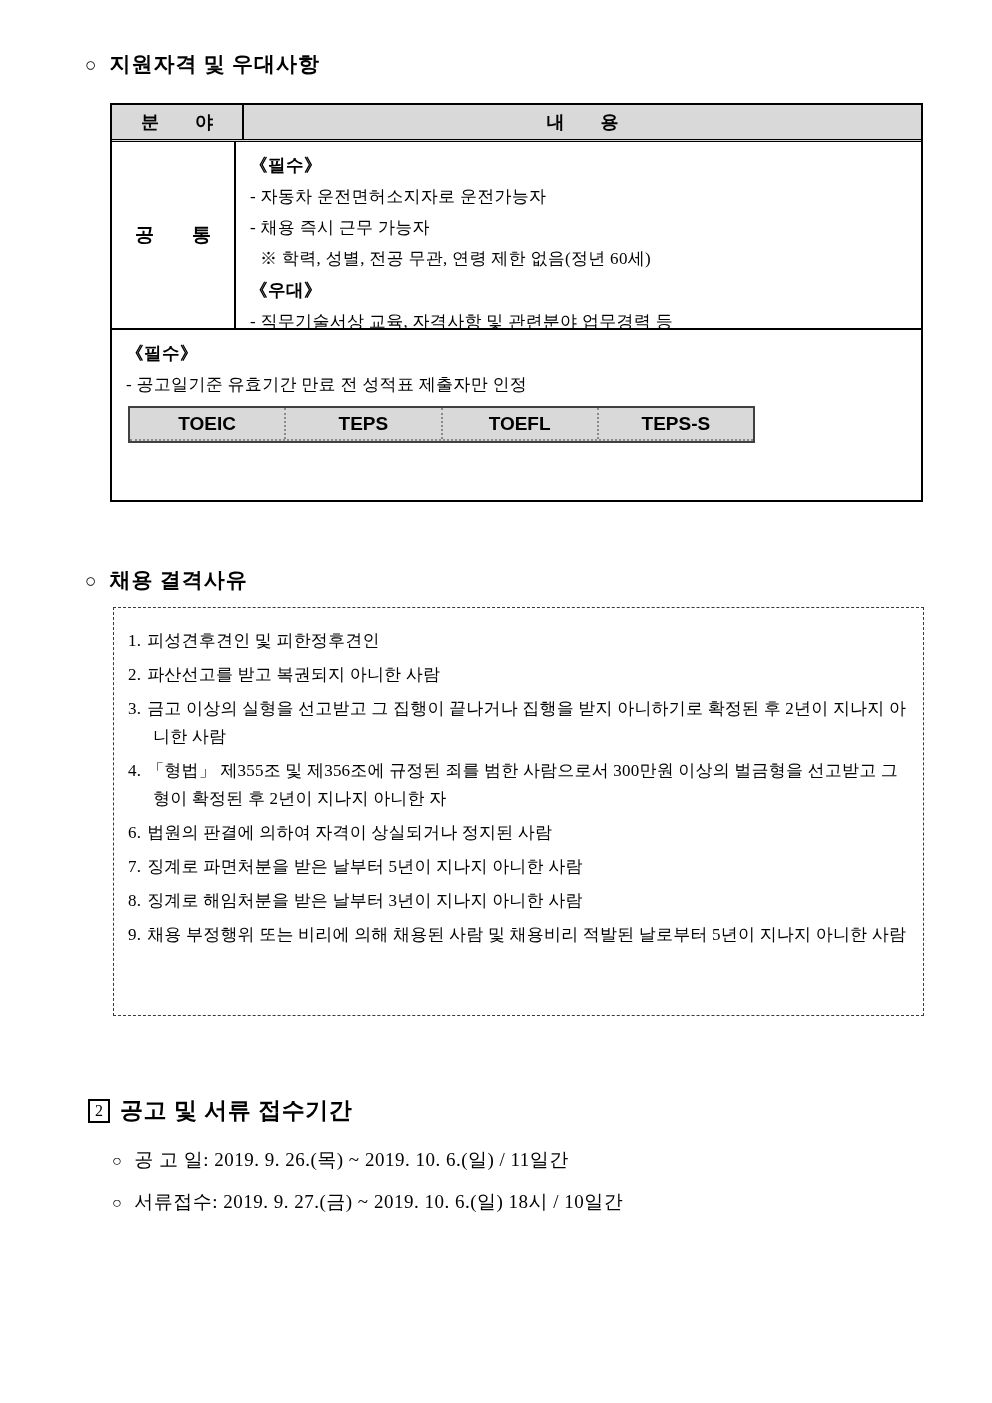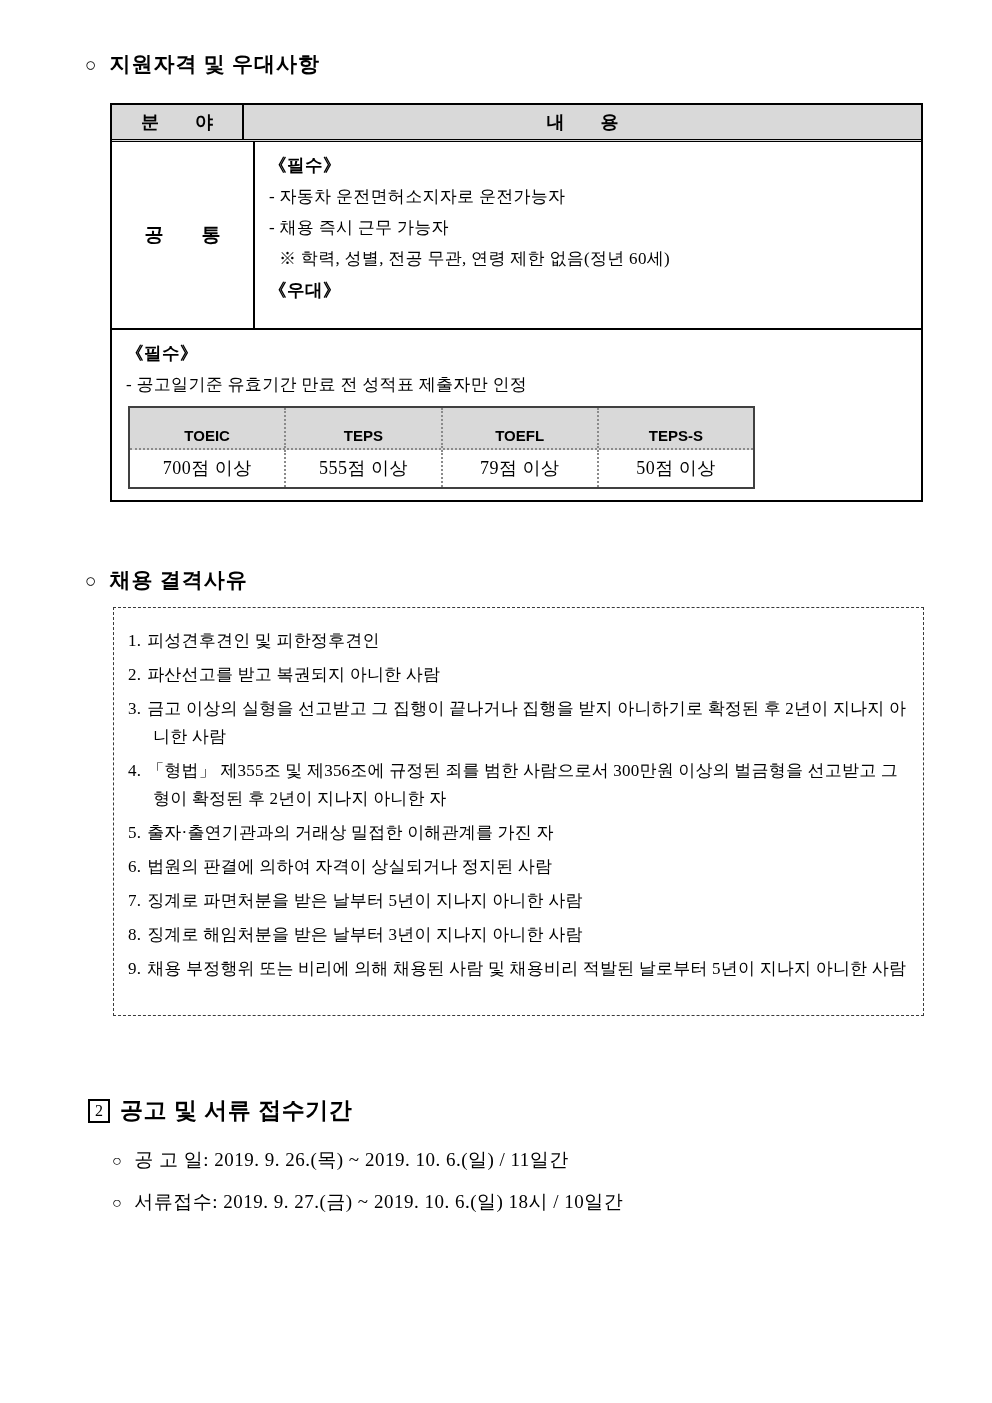--- a/index.html
+++ b/index.html
@@ -17,35 +17,35 @@
 
   
   .qual-table { left:110px; top:103px; width:813px; border:2px solid #000; background:#fff; }
   .qt-header { display:flex; height:37px; background:#d9d9d9; border-bottom:3px double #000; }
   .qt-h { display:flex; align-items:center; justify-content:center; font-weight:bold; font-size:18px; white-space:pre; }
   .qt-h1 { width:132px; border-right:2px solid #000; }
   .qt-h2 { flex:1; }
   .qt-row { display:flex; }
   .qt-row-1 { height:188px; border-bottom:2px solid #000; }
   .qt-row-2 { height:170px; }
-  .qt-field { width:143px; border-right:2px solid #000; display:flex; flex-direction:column; align-items:center; justify-content:center; text-align:center; }
+  .qt-field { width:124px; border-right:2px solid #000; display:flex; flex-direction:column; align-items:center; justify-content:center; text-align:center; }
   .f-main { font-weight:bold; font-size:19px; white-space:pre; }
   .f-sub { font-size:14.5px; margin-top:4px; white-space:nowrap; }
   .qt-content { flex:1; padding:8px 14px; overflow:hidden; }
   .c-heading { font-family:Liberation Serif, serif; font-weight:bold; font-size:17.5px; margin:3px 0 4px 0; letter-spacing:0.5px; }
   .c-item { font-size:17px; margin:8px 0; letter-spacing:0.3px; }
   .c-note { font-size:17px; margin:8px 0 8px 10px; letter-spacing:0.3px; }
 
   
   .score-table { width:627px; margin:10px 0 0 2px; border:2px solid #404040; }
   .st-row { display:flex; }
   .st-head { background:#d9d9d9; border-bottom:2px dotted #8a8a8a; }
   .st-cell { flex:1; text-align:center; }
   .st-cell + .st-cell { border-left:2px dotted #8a8a8a; }
-  .st-head .st-cell { font-family:"Liberation Sans","DejaVu Sans",sans-serif; font-size:15px; font-weight:600; padding:19px 0 4px;text-align:center; }
+  .st-head .st-cell { font-family:"Liberation Sans","DejaVu Sans",sans-serif; font-size:19px; font-weight:600; padding:5px 0 4px;text-align:center; }
   .st-vals .st-cell { font-size:18px; padding:6px 0 7px; letter-spacing:0.5px; }
 
   
   .dq-box { left:113px; top:607px; width:811px; height:409px; border:1px dashed #3a3a3a; padding:13px 12px 0 14px; background:#fff; }
   .dq-item { font-size:17px; line-height:28px; margin:6px 0; padding-left:25px; text-indent:-25px; letter-spacing:0.2px; }
   .dq-item .num { margin-right:6px; }
 
   
   .s3-heading { left:88px; top:1095px; display:flex; align-items:center; }
   .box-num { display:inline-flex; align-items:center; justify-content:center; width:22px; height:24px; border:2px solid #000; font-size:16px; font-family:"Liberation Serif",serif; margin-right:10px; }
@@ -69,53 +69,47 @@
   <div class="qt-row qt-row-1">
     <div class="qt-field">
       <span class="f-main">공　　통</span>
     </div>
     <div class="qt-content">
       <div class="c-heading">《필수》</div>
       <div class="c-item">- 자동차 운전면허소지자로 운전가능자</div>
       <div class="c-item">- 채용 즉시 근무 가능자</div>
       <div class="c-note">※ 학력, 성별, 전공 무관, 연령 제한 없음(정년 60세)</div>
       <div class="c-heading">《우대》</div>
+      <div class="c-item">- 직무기술서상 교육, 자격사항 및 관련분야 업무경력 등</div>
     </div>
   </div>
 
   <div class="qt-row qt-row-2">
     <div class="qt-content">
       <div class="c-heading">《필수》</div>
       <div class="c-item">- 공고일기준 유효기간 만료 전 성적표 제출자만 인정</div>
       <div class="score-table">
         <div class="st-row st-head">
           <div class="st-cell">TOEIC</div>
           <div class="st-cell">TEPS</div>
           <div class="st-cell">TOEFL</div>
           <div class="st-cell">TEPS-S</div>
         </div>
-        <div class="st-row st-vals">
-          <div class="st-cell">700점 이상</div>
-          <div class="st-cell">555점 이상</div>
-          <div class="st-cell">79점 이상</div>
-          <div class="st-cell">50점 이상</div>
-        </div>
       </div>
     </div>
   </div>
 </div>
 
 <div class="abs sec-title" style="left:85px; top:566px;"><span class="bullet">○</span><span>채용 결격사유</span></div>
 
 <div class="abs dq-box">
   <div class="dq-item"><span class="num">1.</span><span>피성견후견인 및 피한정후견인</span></div>
   <div class="dq-item"><span class="num">2.</span><span>파산선고를 받고 복권되지 아니한 사람</span></div>
   <div class="dq-item"><span class="num">3.</span><span>금고 이상의 실형을 선고받고 그 집행이 끝나거나 집행을 받지 아니하기로 확정된 후 2년이 지나지 아니한 사람</span></div>
   <div class="dq-item"><span class="num">4.</span><span>「형법」 제355조 및 제356조에 규정된 죄를 범한 사람으로서 300만원 이상의 벌금형을 선고받고 그 형이 확정된 후 2년이 지나지 아니한 자</span></div>
-  <div class="dq-item"><span class="num">5.</span><span>출자·출연기관과의 거래상 밀접한 이해관계를 가진 자</span></div>
   <div class="dq-item"><span class="num">6.</span><span>법원의 판결에 의하여 자격이 상실되거나 정지된 사람</span></div>
   <div class="dq-item"><span class="num">7.</span><span>징계로 파면처분을 받은 날부터 5년이 지나지 아니한 사람</span></div>
   <div class="dq-item"><span class="num">8.</span><span>징계로 해임처분을 받은 날부터 3년이 지나지 아니한 사람</span></div>
   <div class="dq-item"><span class="num">9.</span><span>채용 부정행위 또는 비리에 의해 채용된 사람 및 채용비리 적발된 날로부터 5년이 지나지 아니한 사람</span></div>
 </div>
 
 <div class="abs s3-heading">
   <span class="box-num">2</span>
   <span class="s3-title">공고 및 서류 접수기간</span>
 </div>

